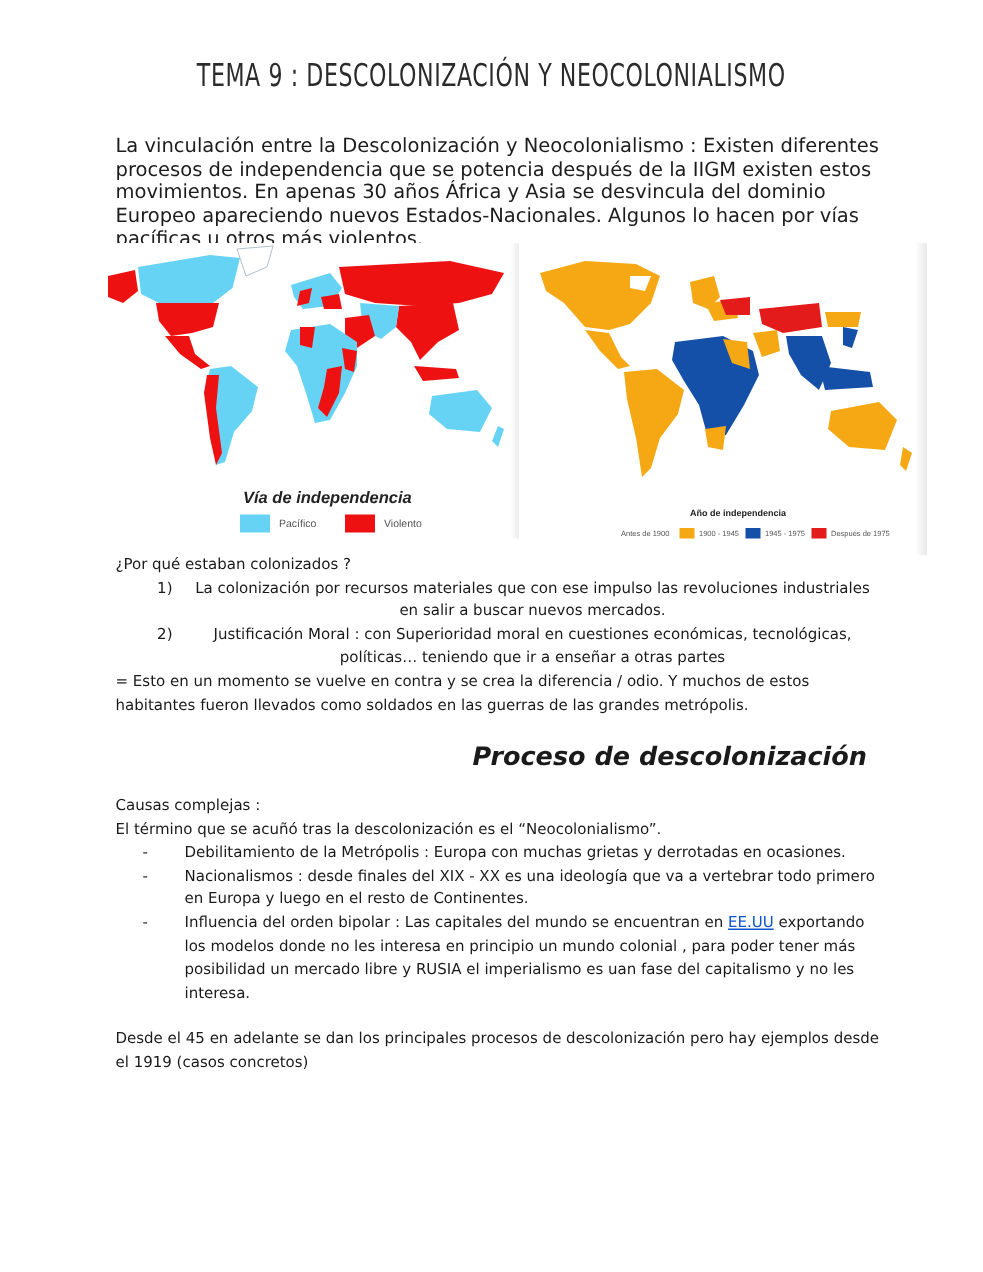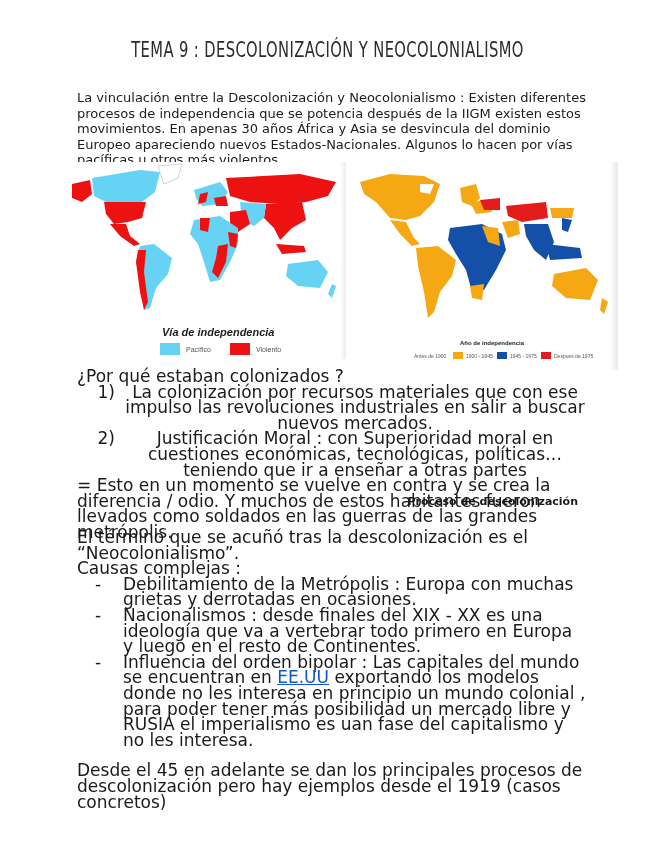--- a/index.html
+++ b/index.html
@@ -11,25 +11,25 @@
   .para { position: absolute; left: 77px; width: 510px; font-size: 13px; line-height: 15.6px; color: #1c1c1c; }
   .maps { position: absolute; top: 162px; left: 70px; width: 550px; height: 208px; }
   .map { position: absolute; background: #fff; }
   .map-left { left: 0; top: 0; width: 276px; height: 197px; }
   .map-right { left: 280px; top: 0; width: 268px; height: 208px; }
   .map-right::after { content: ""; position: absolute; right: 0; top: 0; width: 8px; height: 100%; background: linear-gradient(to right, #fff, #e8e8e8); }
   .map-left::after { content: ""; position: absolute; right: 0; top: 0; width: 6px; height: 100%; background: linear-gradient(to right, #fff, #ececec); }
   .legend-title { position: absolute; font-family: "Liberation Sans", sans-serif; font-weight: bold; font-size: 11px; color: #222; }
   .legend-row { position: absolute; display: flex; align-items: center; gap: 6px; font-family: "Liberation Sans", sans-serif; font-size: 7px; color: #555; }
   .swatch { display: inline-block; }
-  .list { position: absolute; left: 77px; width: 510px; font-size: 17px; line-height: 15.6px; }
+  .list { position: absolute; left: 77px; width: 510px; font-size: 10px; line-height: 15.6px; }
   .li { display: flex; }
   .li .marker { width: 38px; text-align: right; padding-right: 8px; flex-shrink: 0; }
   .li .text { flex: 1; text-align: center; }
-  .section-heading { position: absolute; right: 77px; top: 495px; font-family: "DejaVu Sans", sans-serif; font-weight: bold; font-size: 11px; color: #1a1a1a; }
+  .section-heading { position: absolute; right: 77px; top: 495px; font-family: "DejaVu Sans", sans-serif; font-weight: bold; font-size: 17px; color: #1a1a1a; font-style: italic; }
   .link { color: #1155cc; text-decoration: underline; text-align: right; }
   .dash-li { display: flex; }
   .dash-li .marker { width: 28px; text-align: left; padding-left: 18px; flex-shrink: 0; }
   .dash-li .text { flex: 1; padding-left: 0px; }
 </style>
 </head>
 <body>
 
 <div class="title">TEMA 9 : DESCOLONIZACIÓN Y NEOCOLONIALISMO</div>
 
@@ -139,22 +139,22 @@
   <div class="li">
     <span class="marker">2)</span>
     <span class="text">Justificación Moral : con Superioridad moral en cuestiones económicas, tecnológicas, políticas… teniendo que ir a enseñar a otras partes</span>
   </div>
   <div>= Esto en un momento se vuelve en contra y se crea la diferencia / odio. Y muchos de estos habitantes fueron llevados como soldados en las guerras de las grandes metrópolis.</div>
 </div>
 
 <div class="section-heading">Proceso de descolonización</div>
 
 <div class="list" style="top:530px;">
+  <div>Causas complejas :</div>
   <div>El término que se acuñó tras la descolonización es el “Neocolonialismo”.</div>
-  <div>Causas complejas :</div>
   <div class="dash-li">
     <span class="marker">-</span>
     <span class="text">Debilitamiento de la Metrópolis : Europa con muchas grietas y derrotadas en ocasiones.</span>
   </div>
   <div class="dash-li">
     <span class="marker">-</span>
     <span class="text">Nacionalismos : desde finales del XIX - XX es una ideología que va a vertebrar todo primero en Europa y luego en el resto de Continentes.</span>
   </div>
   <div class="dash-li">
     <span class="marker">-</span>

